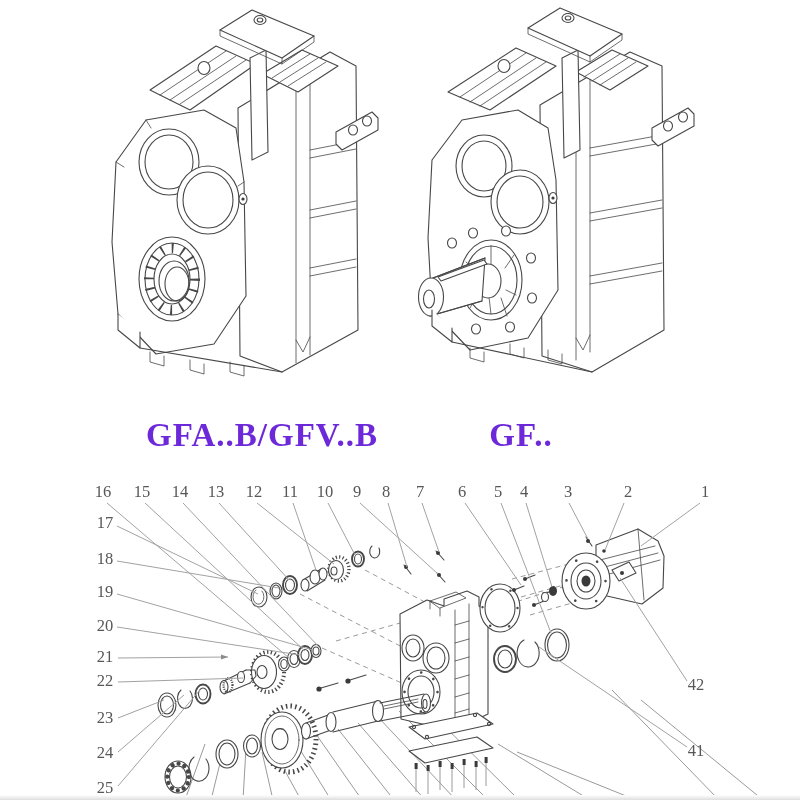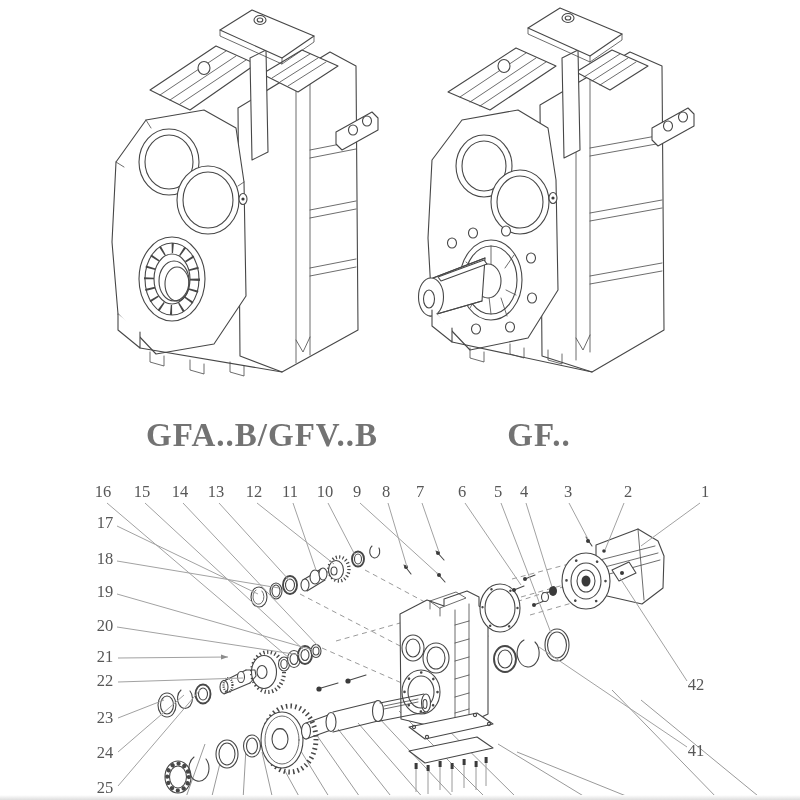--- a/index.html
+++ b/index.html
@@ -8,21 +8,21 @@
   svg{position:absolute;left:0;top:0;}
   .ink{stroke:#474747;fill:none;stroke-width:1.1;stroke-linejoin:round;stroke-linecap:round;}
   .wf{fill:#ffffff;}
   .thk{stroke-width:1.9;}
   .thin{stroke-width:.8;}
   .dash{stroke:#8f8f8f;stroke-width:.9;fill:none;stroke-dasharray:5 4;}
   .dark{fill:#3a3a3a;stroke:none;}
   .leader{stroke:#a2a2a2;stroke-width:1;fill:none;}
   .cut{stroke:#9a9a9a;stroke-width:1;fill:none;}
   text.co{font:16.5px "Liberation Serif",serif;fill:#575757;}
-  .caption{position:absolute;font-weight:bold;font-size:33px;letter-spacing:1px;color:#737373;
+  .caption{position:absolute;font-weight:bold;font-size:33px;letter-spacing:1px;color:#6d28d9;
            white-space:nowrap;transform:translateX(-50%);}
   .edge{position:absolute;left:0;bottom:0;width:800px;height:5px;
         background:linear-gradient(#ffffff,#dedede);}
 </style>
 </head>
 <body>
 
 <div class="stage">
 <svg width="800" height="800" viewBox="0 0 800 800">
 
@@ -335,15 +335,15 @@
         <text x="105" y="686" text-anchor="middle" class="co">22</text>
         <text x="105" y="723" text-anchor="middle" class="co">23</text>
         <text x="105" y="758" text-anchor="middle" class="co">24</text>
         <text x="105" y="793" text-anchor="middle" class="co">25</text>
         <text x="696" y="756" text-anchor="middle" class="co">41</text>
         <text x="696" y="690" text-anchor="middle" class="co">42</text>
       </g>
 </svg>
 
 <div class="caption" style="left:262px;top:417px;">GFA..B/GFV..B</div>
-<div class="caption" style="left:539px;top:417px;">GF..</div>
+<div class="caption" style="left:521px;top:417px;">GF..</div>
 <div class="edge"></div>
 </div>
 
 </body></html>

